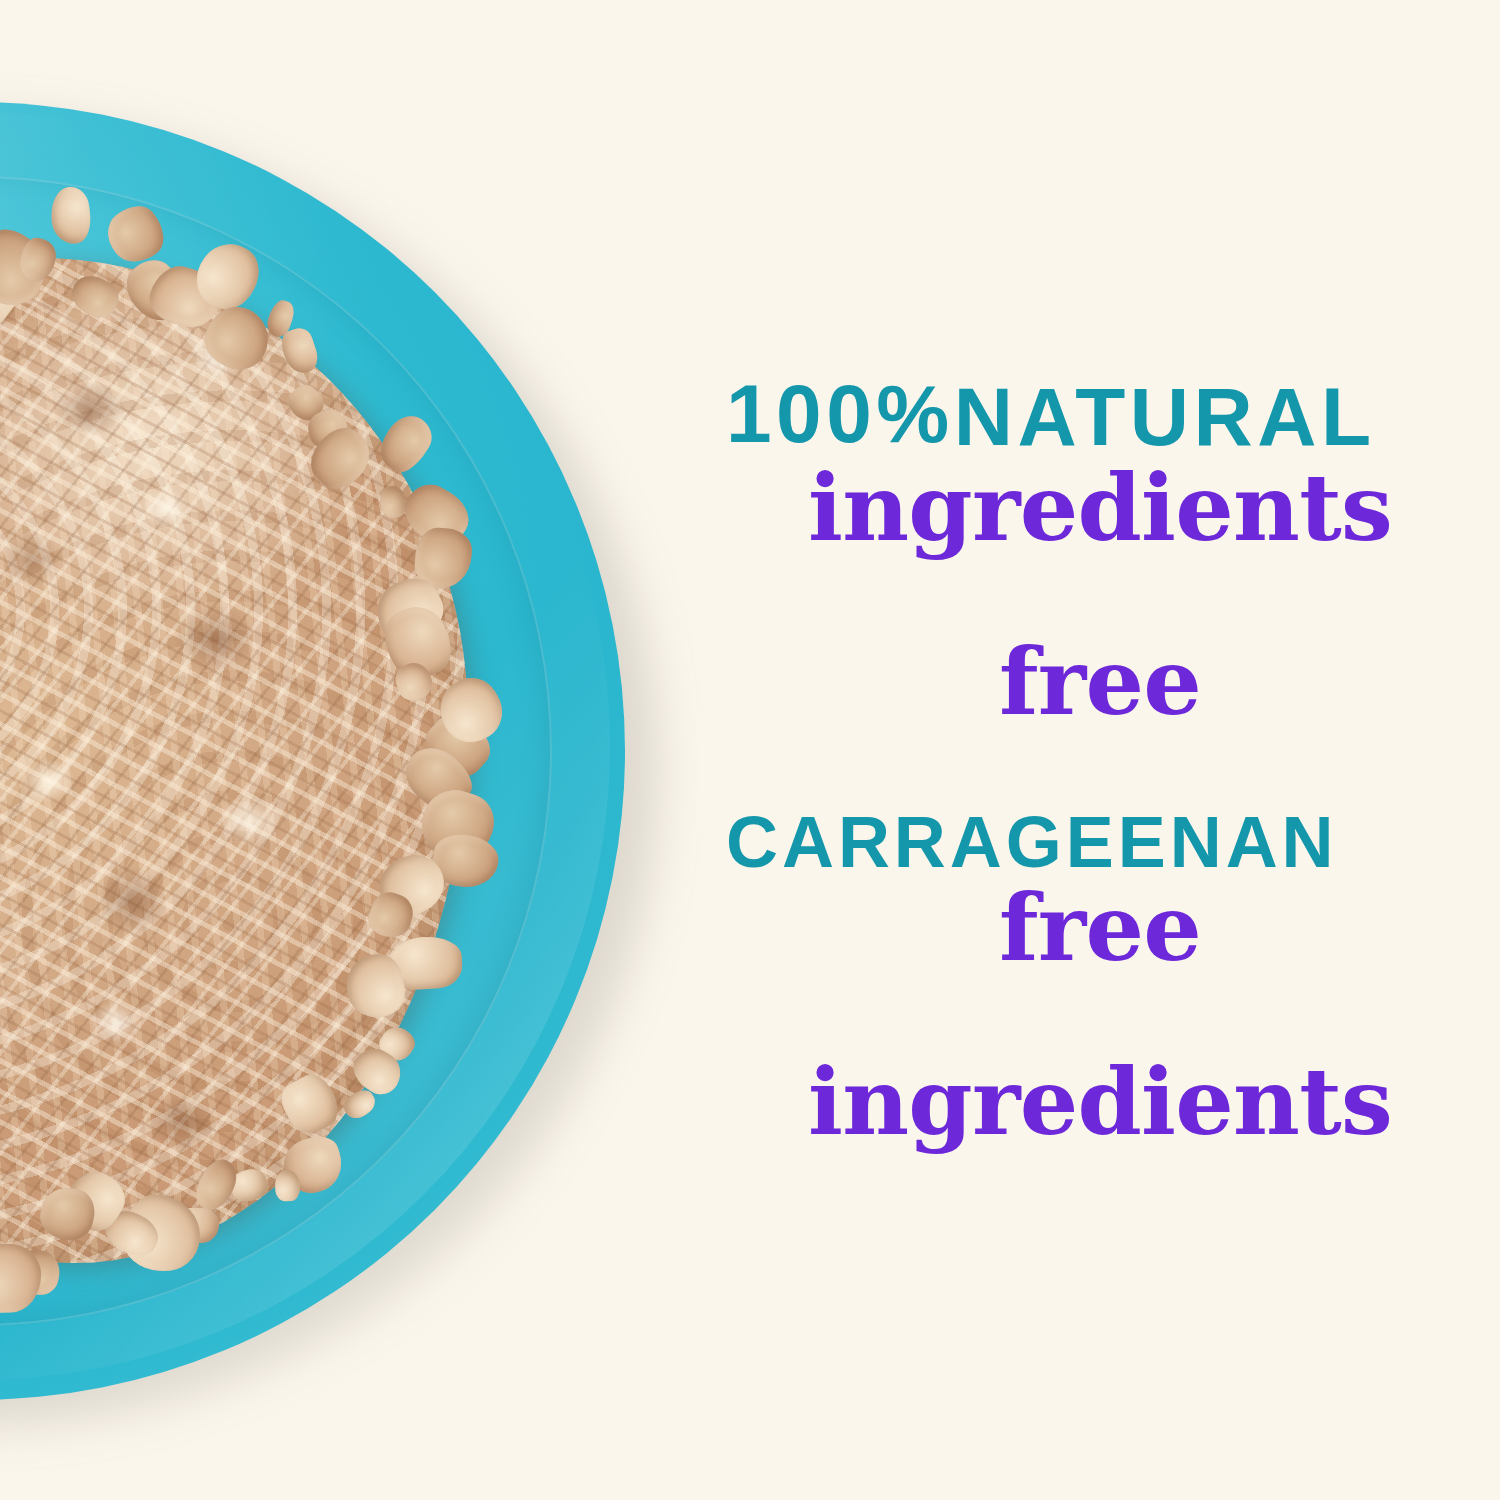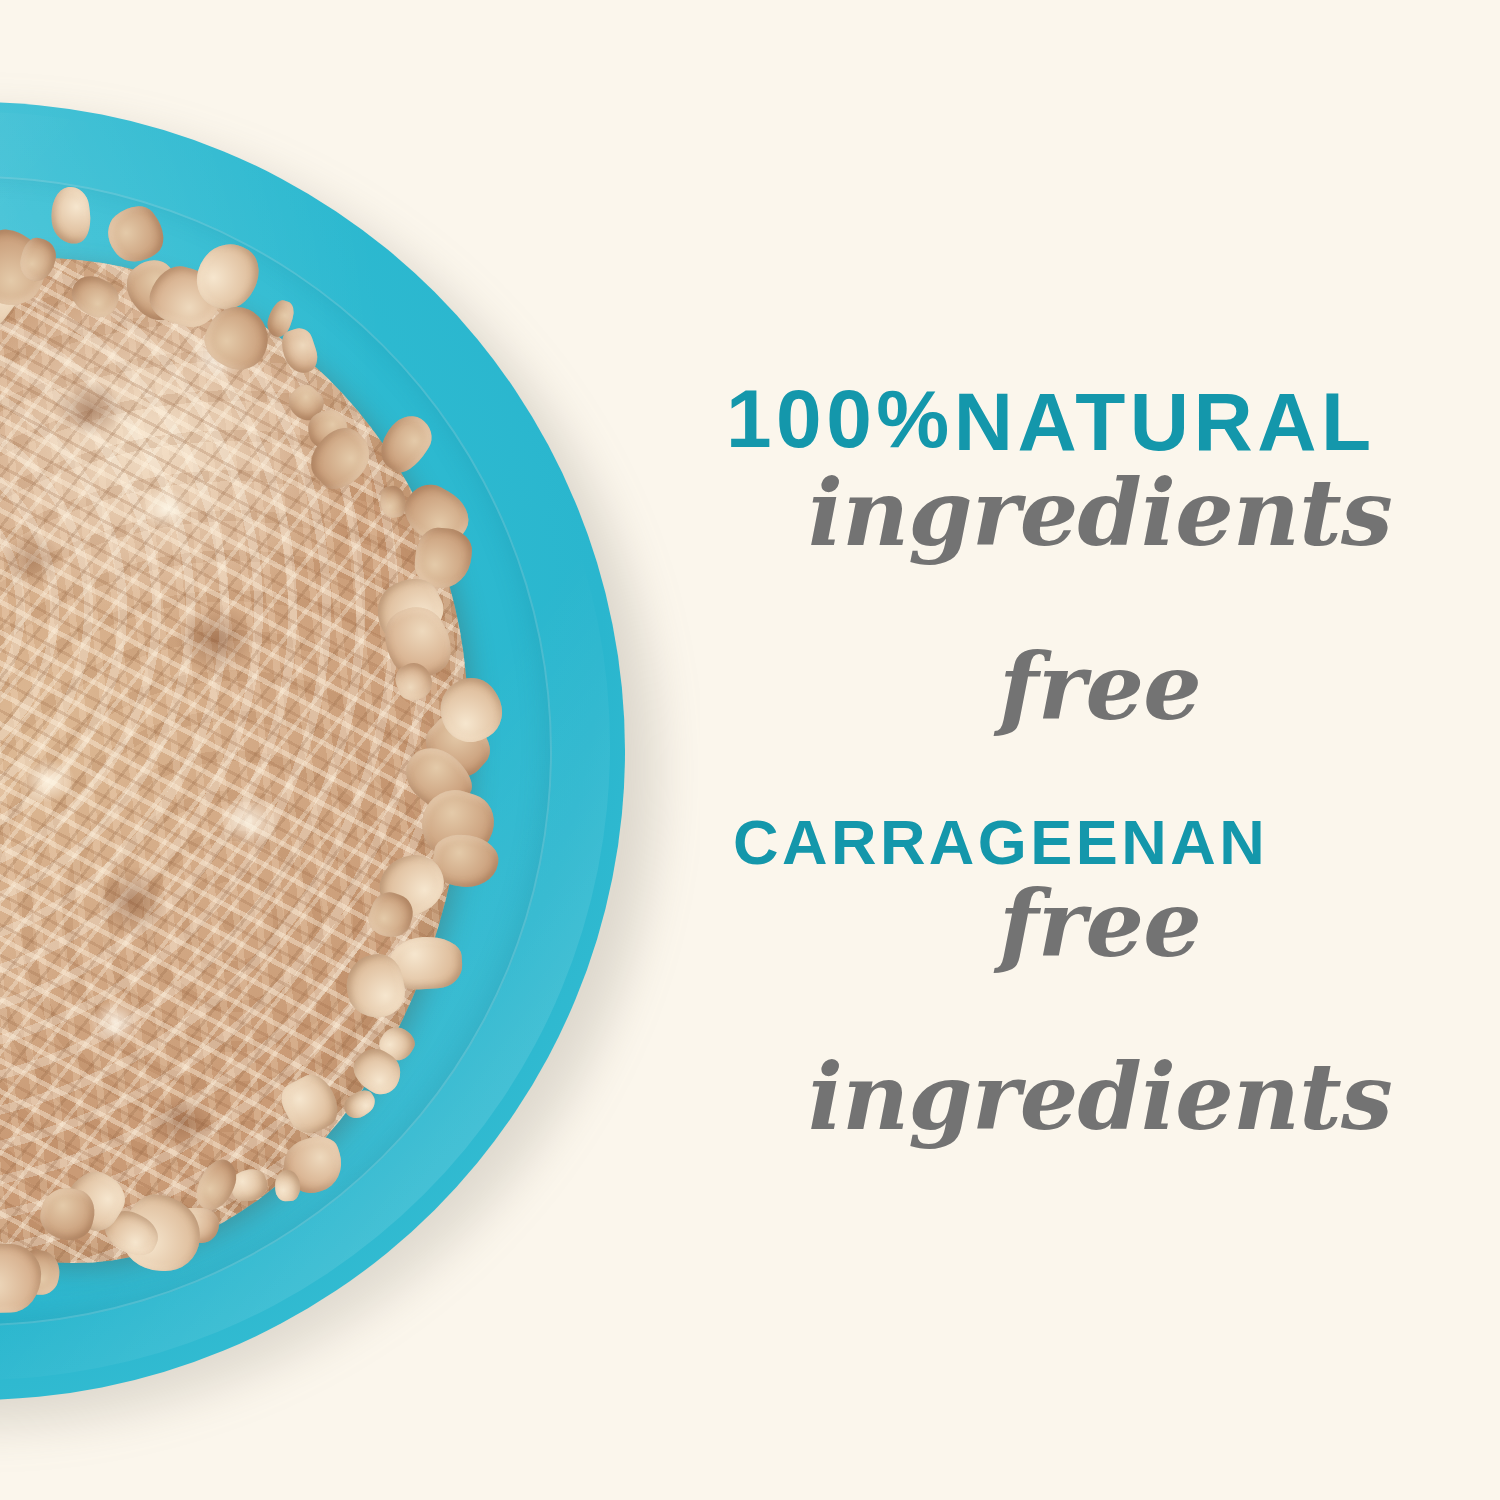--- a/index.html
+++ b/index.html
@@ -193,37 +193,36 @@
   .claim-head {
     color:#1497ab;
     font-family:"Liberation Sans", sans-serif;
     font-weight:700;
     letter-spacing:0.055em;
     line-height:1.0;
     text-transform:uppercase;
   }
 
   .claim-script {
-    color:#737373;
+    color:#6d28d9;
     font-family:"DejaVu Serif", serif;
-    font-style:italic;
     font-weight:700;
     line-height:1.02;
     letter-spacing:-0.008em;
   }
 
   
   #claim-0 .claim-head       { font-size:82px; }
   #claim-0 .claim-head-2     { font-size:82px; margin-top:6px; }
   #claim-0 .claim-script     { font-size:92px; margin-top:4px; }
 
   #claim-1 .claim-head       { font-size:78px; }
   #claim-1 .claim-script     { font-size:92px; margin-top:4px; }
 
-  #claim-2 .claim-head       { font-size:63px;margin-left:7px; }
+  #claim-2 .claim-head       { font-size:72px; }
   #claim-2 .claim-script     { font-size:92px; margin-top:4px; }
 
   #claim-3 .claim-head       { font-size:80px; }
   #claim-3 .claim-script     { font-size:92px; margin-top:4px; }
 
   .head-stack { display:flex; flex-direction:row; align-items:center; }
 </style>
 </head>
 <body>
 

